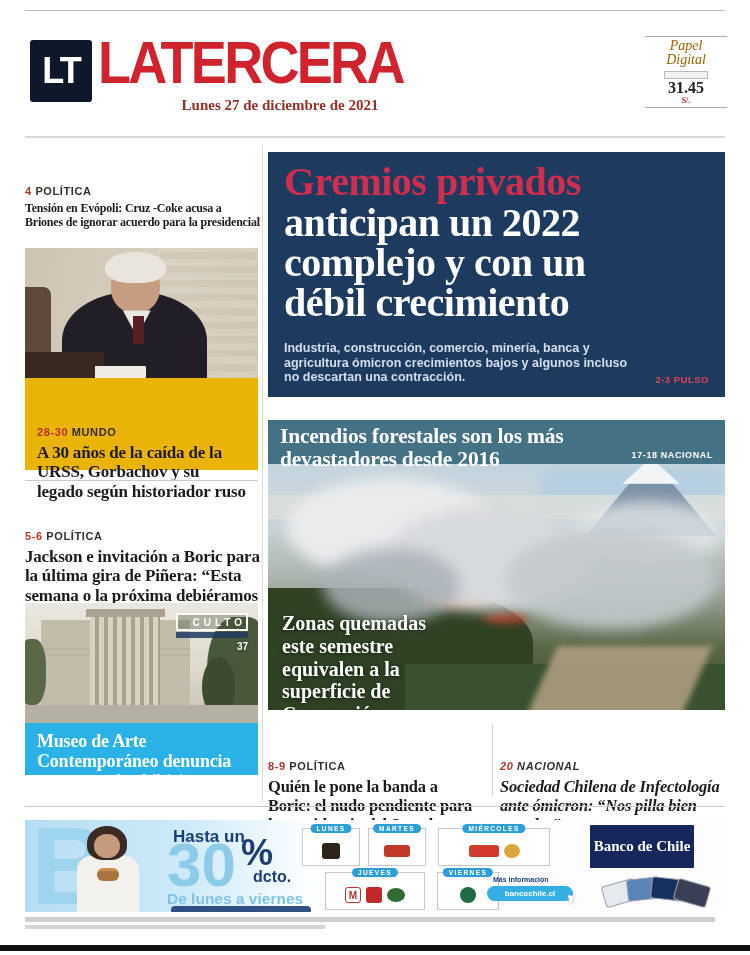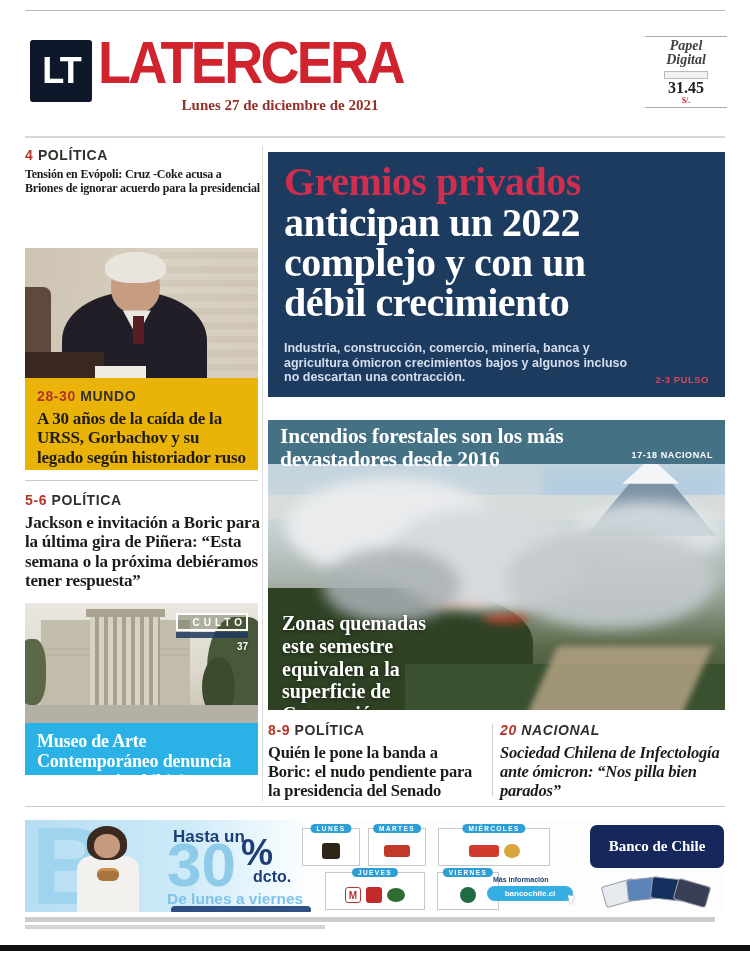--- a/index.html
+++ b/index.html
@@ -10,29 +10,29 @@
   
   .top-hairline { left:25px; top:10px; width:700px; height:1px; background:#b9b9b9; }
   .lt-box { left:30px; top:40px; width:62px; height:62px; background:#0f172a; border-radius:3px;
             display:flex; align-items:center; justify-content:center; }
   .lt-box span { color:#fff; font-family:"Liberation Sans",sans-serif; font-weight:bold; font-size:36px; letter-spacing:-2px; }
   .masthead-title { left:98px; top:28px; color:#d0232e; font-family:"Liberation Sans",sans-serif;
             font-weight:bold; font-size:60px; letter-spacing:-3px; transform:scaleX(.9); transform-origin:left; white-space:nowrap; }
   .masthead-date { left:130px; top:97px; width:300px; text-align:center; color:#93312a; font-weight:bold; font-size:15px; }
   .edition-badge { left:645px; top:34px; width:82px; text-align:center; }
   .edition-badge .rule { height:1px; background:#aaa; margin:2px 0; }
-  .edition-name { color:#404040; font-weight:bold; font-style:italic; font-size:14px; line-height:1.02; }
+  .edition-name { color:#a16207; font-weight:normal; font-style:italic; font-size:14px; line-height:1.02; }
   .edition-mini { width:44px; height:8px; border:1px solid #bbb; margin:3px auto 1px auto; background:#f2f2f2; }
   .edition-price { color:#222; font-weight:bold; font-size:16px; line-height:1; }
   .edition-currency { color:#c2252c; font-weight:bold; font-size:8px; }
   .header-rule { left:25px; top:136px; width:700px; height:2px; background:#d8d8d8; }
   .col-divider { left:262px; top:146px; width:1px; height:656px; background:#dcdcdc; }
 
   
-  .kicker { font-family:"Liberation Sans",sans-serif; font-weight:bold; font-size:14px; letter-spacing:.6px; text-transform:uppercase; }
+  .kicker { font-family:"Liberation Sans",sans-serif; font-weight:bold; font-size:11px; letter-spacing:.6px; text-transform:uppercase;margin-top:38px; }
   .kicker .num { color:#b5342a; }
   .kicker .sec { color:#33302c; }
   .hl { font-weight:bold; color:#1d1b18; line-height:1.14; letter-spacing:-.2px; }
 
   .story1 { left:25px; top:147px; width:237px; }
   .story1 .hl { font-size:12px; margin-top:5px; }
 
   .gorb-card { left:25px; top:248px; width:233px; height:222px; background:#eab308; }
   .gorb-photo { left:0; top:0; width:233px; height:130px; overflow:hidden;
       background:linear-gradient(100deg,#cdc3b2 0%,#d8cfc0 55%,#cfc5b4 100%); }
@@ -131,21 +131,21 @@
   .day-pill { position:absolute; top:-5px; left:50%; transform:translateX(-50%); background:#2e9fd6; color:#fff;
       font-family:"Liberation Sans",sans-serif; font-weight:bold; font-size:6.5px; letter-spacing:1.4px;
       padding:1px 6px; border-radius:5px; white-space:nowrap; }
   .logo-row { position:absolute; left:0; top:9px; width:100%; height:26px; display:flex; align-items:center; justify-content:center; gap:5px; }
   .logo-chip { border-radius:3px; }
 
   .ad-info { left:468px; top:56px; color:#1c3e75; font-family:"Liberation Sans",sans-serif; font-weight:bold; font-size:7px; }
   .ad-url-pill { left:462px; top:66px; width:86px; height:15px; background:#35aee3; border-radius:8px; color:#fff;
       font-family:"Liberation Sans",sans-serif; font-weight:bold; font-size:8px; display:flex; align-items:center; justify-content:center; }
   .ad-cursor { position:absolute; right:-2px; bottom:-3px; width:0; height:0; border-left:6px solid #fff; border-top:3px solid transparent; border-bottom:7px solid transparent; transform:rotate(-18deg); filter:drop-shadow(0 0 1px #888); }
-  .banco-logo { left:565px; top:5px; width:134px; height:43px; background:#16275c; border-radius:7px;
+  .banco-logo { left:565px; top:5px; width:104px; height:43px; background:#16275c; border-radius:1px;
       display:flex; align-items:center; justify-content:center; }
   .banco-logo span { color:#fff; font-weight:bold; font-size:15px; white-space:nowrap; font-family:"Liberation Serif",serif; }
   .card { position:absolute; width:34px; height:22px; border-radius:3px; border:1px solid #9aa2ad; }
   .c1 { left:578px; top:62px; background:#e6e9ed; transform:rotate(-16deg); }
   .c2 { left:602px; top:58px; background:#5b84b8; transform:rotate(-6deg); }
   .c3 { left:626px; top:58px; background:#15305e; transform:rotate(6deg); }
   .c4 { left:650px; top:62px; background:#3a3f55; transform:rotate(16deg); }
 
   .legal-1 { left:25px; top:917px; width:690px; height:5px; background:#bdbdbd; opacity:.75; }
   .legal-2 { left:25px; top:925px; width:300px; height:4px; background:#c6c6c6; opacity:.75; }

